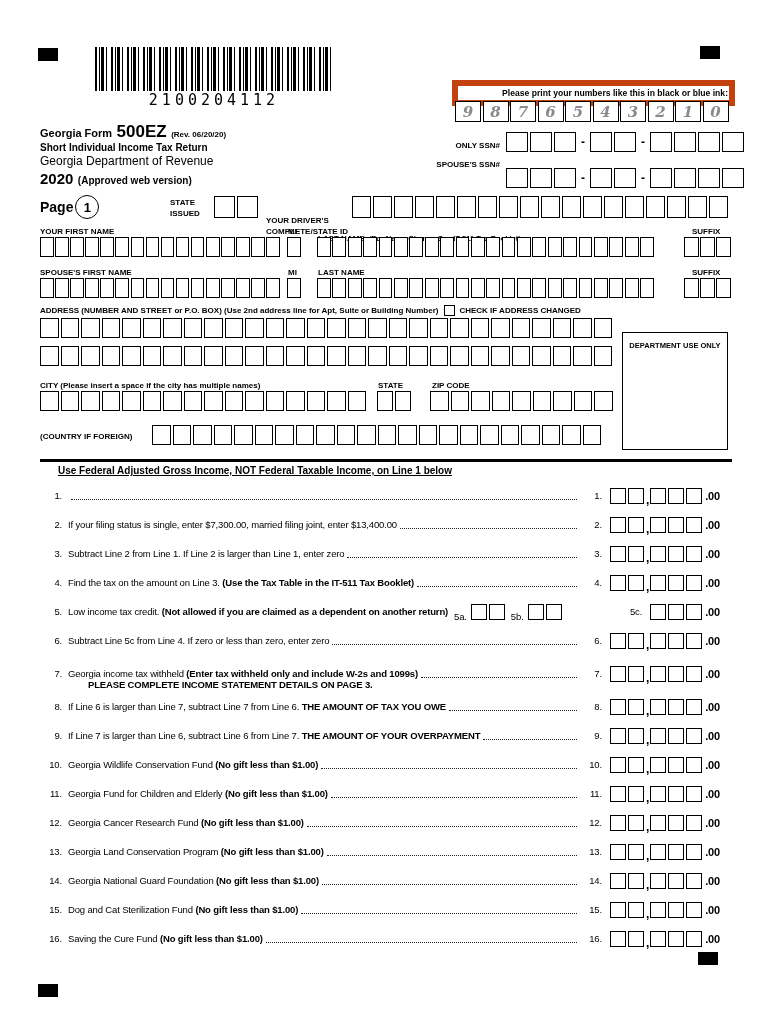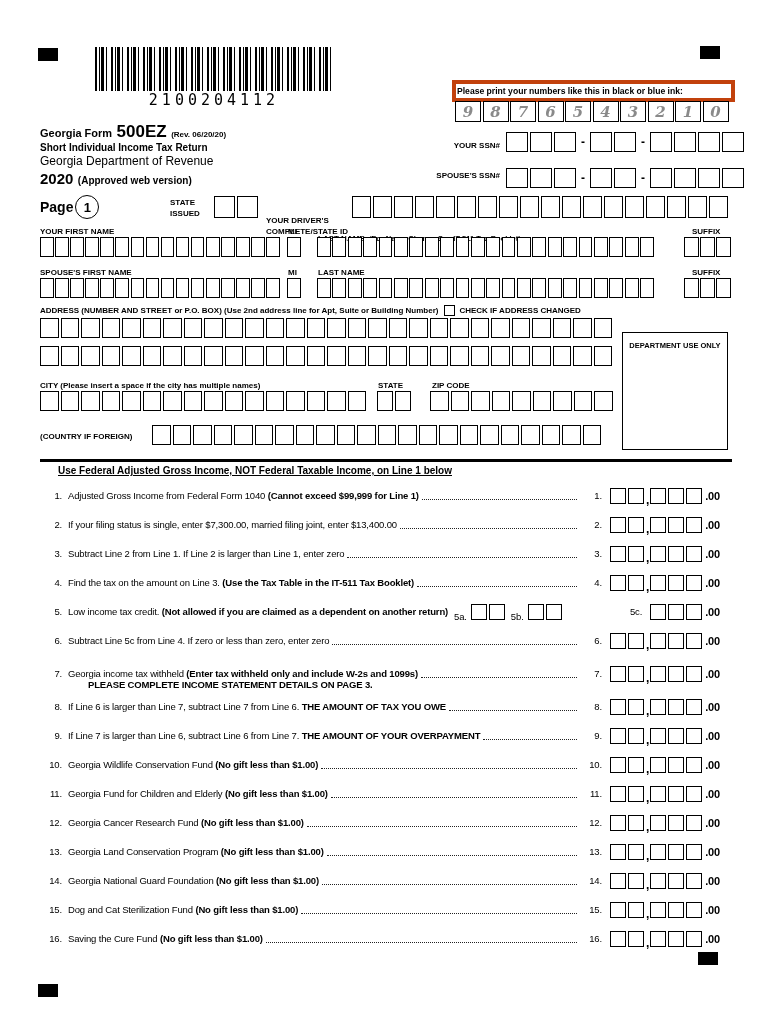--- a/index.html
+++ b/index.html
@@ -4,21 +4,21 @@
 <style>
   * { margin:0; padding:0; box-sizing:border-box; }
   body { background:#e8e8e8; }
   .page { position:relative; width:770px; height:1024px; background:#fff;
           font-family:"Liberation Sans", sans-serif; color:#000; overflow:hidden; margin:0 auto; }
   .abs { position:absolute; }
   .b { font-weight:bold; }
   .corner { width:20px; height:13px; background:#000; }
   .barcode { background:repeating-linear-gradient(90deg,#000 0 2px,#fff 2px 4px,#000 4px 5px,#fff 5px 6px,#000 6px 9px,#fff 9px 11px,#000 11px 12px,#fff 12px 16px); }
   .bcnum { font-family:"DejaVu Sans Mono", monospace; font-size:15px; letter-spacing:4px; }
-  .printbox { border:4px solid #c2410c; font-size:8.6px; font-weight:bold; text-align:left; padding:2px 1px; white-space:nowrap; }
+  .printbox { border:6px solid #c2410c; font-size:8.6px; font-weight:bold; text-align:right; padding:2px 1px; white-space:nowrap; }
   .bxs { display:flex; gap:2px; }
   .bx { flex:none; width:var(--bw,18px); height:var(--bh,20px); border:1px solid #000; background:#fff; }
   .digits { gap:1.5px; }
   .digits .bx { display:flex; align-items:center; justify-content:center; color:#8a8a8a;
                 font-family:"DejaVu Serif", serif; font-style:italic; font-weight:bold; font-size:15px; }
   .lbl { font-size:8px; font-weight:bold; white-space:nowrap; }
   .note { font-size:7.5px; font-weight:bold; }
   .ssnrow { display:flex; align-items:center; gap:3px; }
   .dash { font-weight:bold; font-size:12px; padding:0 2px; }
   .pgrow { display:flex; align-items:center; }
@@ -84,41 +84,41 @@
       <span class="b" style="font-size:8px">(Rev. 06/20/20)</span>
     </div>
     <div class="b" style="font-size:10px">Short Individual Income Tax Return</div>
     <div style="font-size:12px">Georgia Department of Revenue</div>
     <div>
       <span class="b" style="font-size:15px">2020</span>
       <span class="b" style="font-size:10px">(Approved web version)</span>
     </div>
   </div>
 
-  <div class="abs lbl" style="left:360px;top:141px;width:140px;text-align:right">YOUR SSN#</div>
+  <div class="abs lbl" style="left:360px;top:141px;width:140px;text-align:right">ONLY SSN#</div>
   <div class="abs ssnrow" style="left:506px;top:132px;--bw:22px;--bh:20px">
     <span class="bxs">
         <span class="bx"></span>
         <span class="bx"></span>
         <span class="bx"></span>
       </span>
     <span class="dash">-</span>
     <span class="bxs">
         <span class="bx"></span>
         <span class="bx"></span>
       </span>
     <span class="dash">-</span>
     <span class="bxs">
         <span class="bx"></span>
         <span class="bx"></span>
         <span class="bx"></span>
         <span class="bx"></span>
       </span>
   </div>
-  <div class="abs lbl" style="left:360px;top:171px;width:140px;text-align:right">SPOUSE'S SSN#</div>
+  <div class="abs lbl" style="left:360px;top:160px;width:140px;text-align:right">SPOUSE'S SSN#</div>
   <div class="abs ssnrow" style="left:506px;top:168px;--bw:22px;--bh:20px">
     <span class="bxs">
         <span class="bx"></span>
         <span class="bx"></span>
         <span class="bx"></span>
       </span>
     <span class="dash">-</span>
     <span class="bxs">
         <span class="bx"></span>
         <span class="bx"></span>
@@ -413,21 +413,20 @@
       <span class="bx"></span>
       <span class="bx"></span>
     </div>
 
   <div class="abs rule" style="left:40px;top:459px;width:692px"></div>
   <div class="abs heading" style="left:58px;top:465px">Use Federal Adjusted Gross Income, NOT Federal Taxable Income, on Line 1 below</div>
 
   <div class="abs" style="left:40px;top:481px;width:694px">
       <div class="tax-row">
         <span class="ln">1.</span>
-        <div class="ltw"><span class="lt"><span>Adjusted Gross Income from Federal Form 1040 </span><span class="b">(Cannot exceed $99,999 for Line 1)</span></span></div>
         <span class="leader"></span>
         <span class="rnum">1.</span>
         <span class="amtgrp">
           <span class="bxs amt">
             <span class="bx"></span>
             <span class="bx"></span>
           </span>
           <span class="b cm">,</span>
           <span class="bxs amt">
             <span class="bx"></span>

